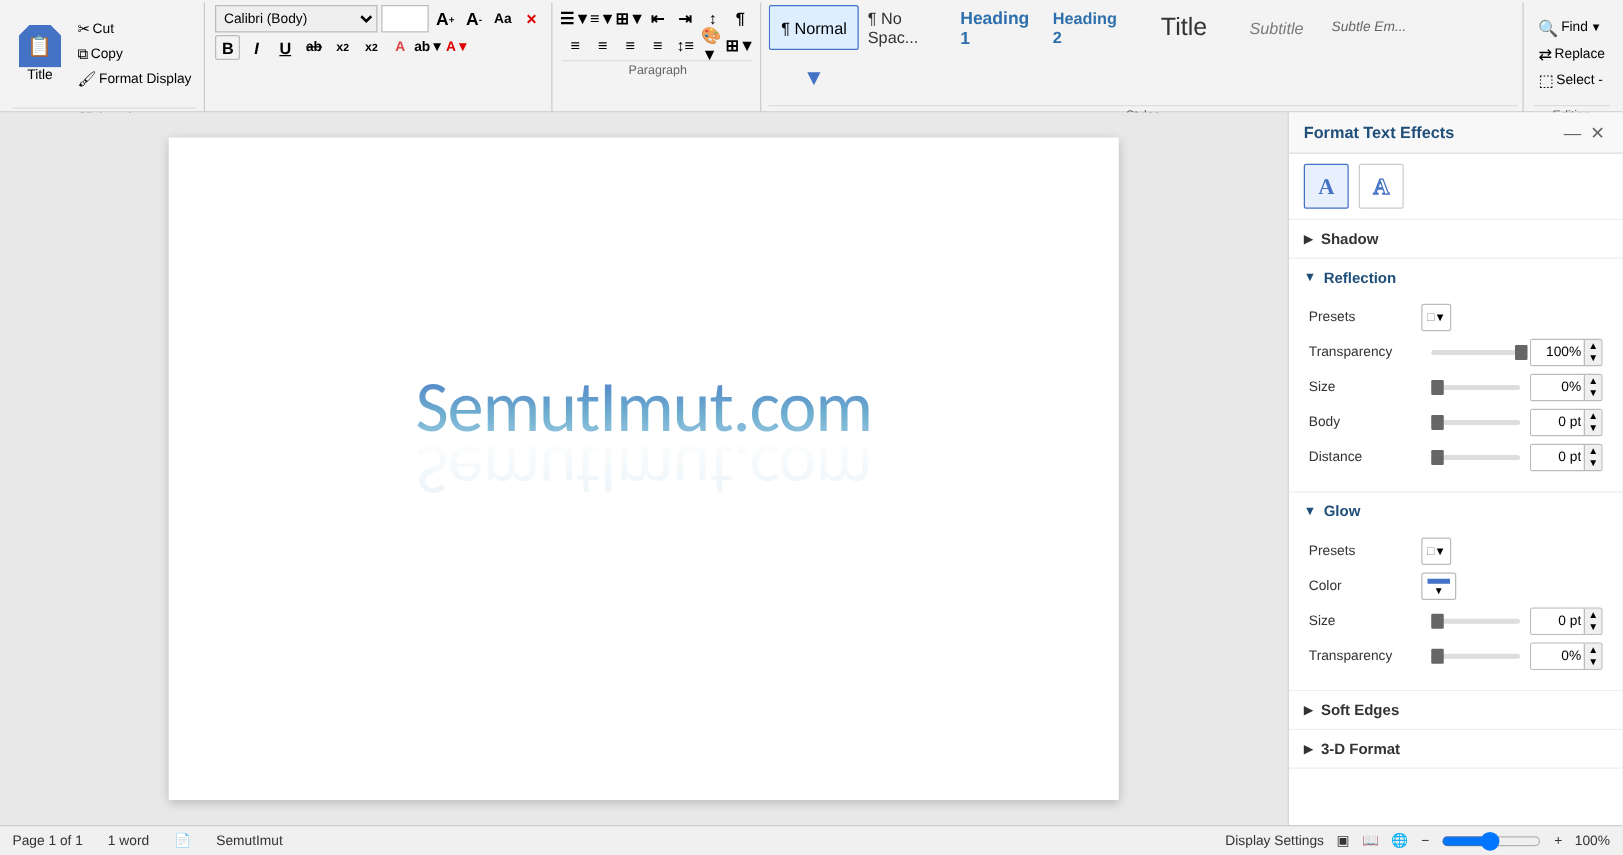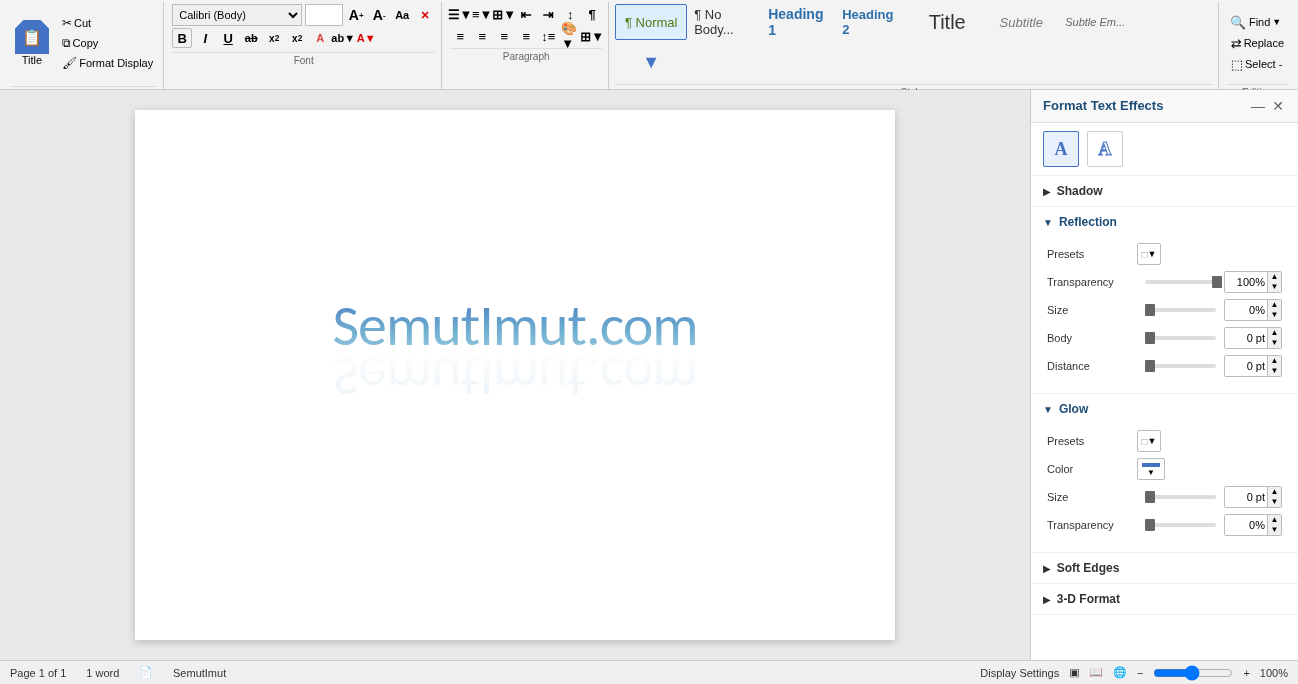--- a/index.html
+++ b/index.html
@@ -127,21 +127,20 @@
         <div class="ribbon-icon-btn" style="font-weight:bold;font-size:13px;border:1px solid #bbb;">B</div>
         <div class="ribbon-icon-btn" style="font-style:italic;font-size:13px;">I</div>
         <div class="ribbon-icon-btn" style="text-decoration:underline;font-size:13px;">U</div>
         <div class="ribbon-icon-btn" style="text-decoration:line-through;font-size:11px;">ab</div>
         <div class="ribbon-icon-btn" style="font-size:10px;">x<sub>2</sub></div>
         <div class="ribbon-icon-btn" style="font-size:10px;">x<sup>2</sup></div>
         <div class="ribbon-icon-btn" style="color:#d44;">A</div>
         <div class="ribbon-icon-btn" style="font-size:11px;">ab▼</div>
         <div class="ribbon-icon-btn" style="font-size:11px;color:#d00;">A▼</div>
       </div>
-      <div class="ribbon-group-label">Font</div>
     </div>
 
     <div class="para-group">
       <div style="display:flex;gap:2px;margin-bottom:2px;">
         <div class="ribbon-icon-btn" style="font-size:13px;">☰▼</div>
         <div class="ribbon-icon-btn" style="font-size:13px;">≡▼</div>
         <div class="ribbon-icon-btn" style="font-size:13px;">⊞▼</div>
         <div class="ribbon-icon-btn" style="font-size:13px;">⇤</div>
         <div class="ribbon-icon-btn" style="font-size:13px;">⇥</div>
         <div class="ribbon-icon-btn" style="font-size:13px;">↕</div>
@@ -157,24 +156,24 @@
         <div class="ribbon-icon-btn" style="font-size:13px;">⊞▼</div>
       </div>
       <div class="ribbon-group-label">Paragraph</div>
     </div>
 
     <div style="display:flex;flex-direction:column;flex:1;border-right:1px solid #ccc;padding:2px 4px;">
       <div class="styles-area" style="flex:1;">
         <div class="style-gallery">
 
           <div class="style-item active" style="background:#ddeeff;border-color:#4472C4;">
-            <span style="font-size:13px;color:#4d7c0f;">¶ Normal</span>
-          </div>
-          <div class="style-item">
-            <span style="font-size:13px;color:#333;">¶ No Body...</span>
+            <span style="font-size:13px;color:#000000;">¶ Normal</span>
+          </div>
+          <div class="style-item">
+            <span style="font-size:13px;color:#333;">¶ No Spac...</span>
           </div>
           <div class="style-item">
             <span style="font-size:14px;color:#2e6fad;font-weight:bold;">Heading 1</span>
           </div>
           <div class="style-item">
             <span style="font-size:13px;color:#2e6fad;font-weight:bold;">Heading 2</span>
           </div>
           <div class="style-item">
             <span style="font-size:20px;color:#333;font-weight:normal;">Title</span>
           </div>

